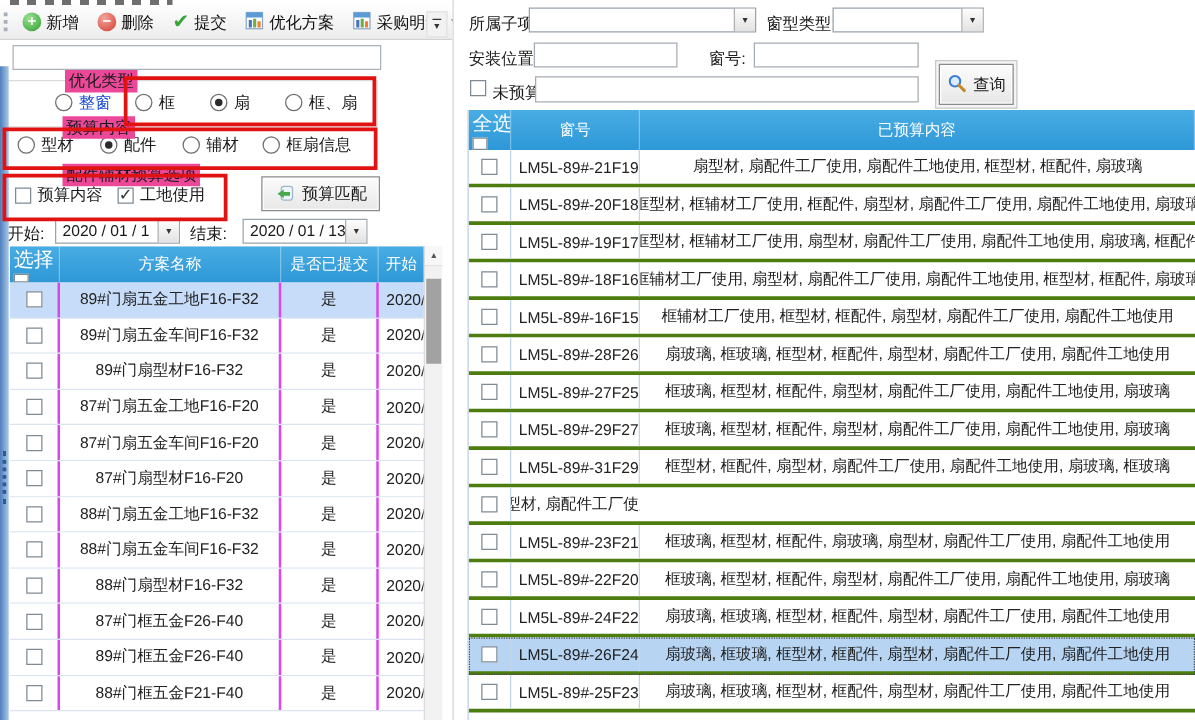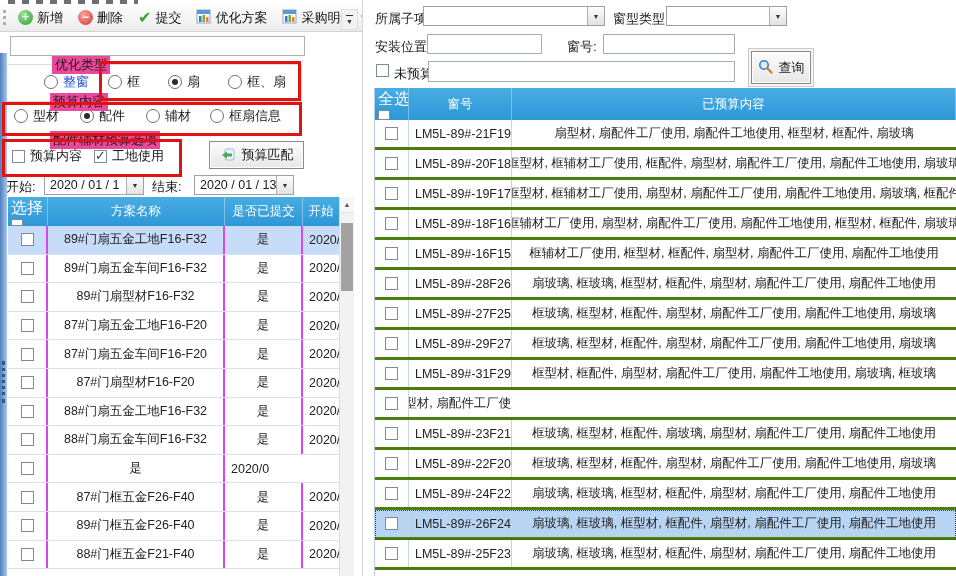--- a/index.html
+++ b/index.html
@@ -346,20 +346,23 @@
           </div>
         <div class="p-cell start">
             <span>2020/0</span>
           </div>
       </div>
         <div class="p-row">
         <div class="p-cell">
             <span class="cb row-cb"></span>
           </div>
         <div class="p-cell">
+            <span>88#门扇型材F16-F32</span>
+          </div>
+        <div class="p-cell">
             <span>是</span>
           </div>
         <div class="p-cell start">
             <span>2020/0</span>
           </div>
       </div>
         <div class="p-row">
         <div class="p-cell">
             <span class="cb row-cb"></span>
           </div>

